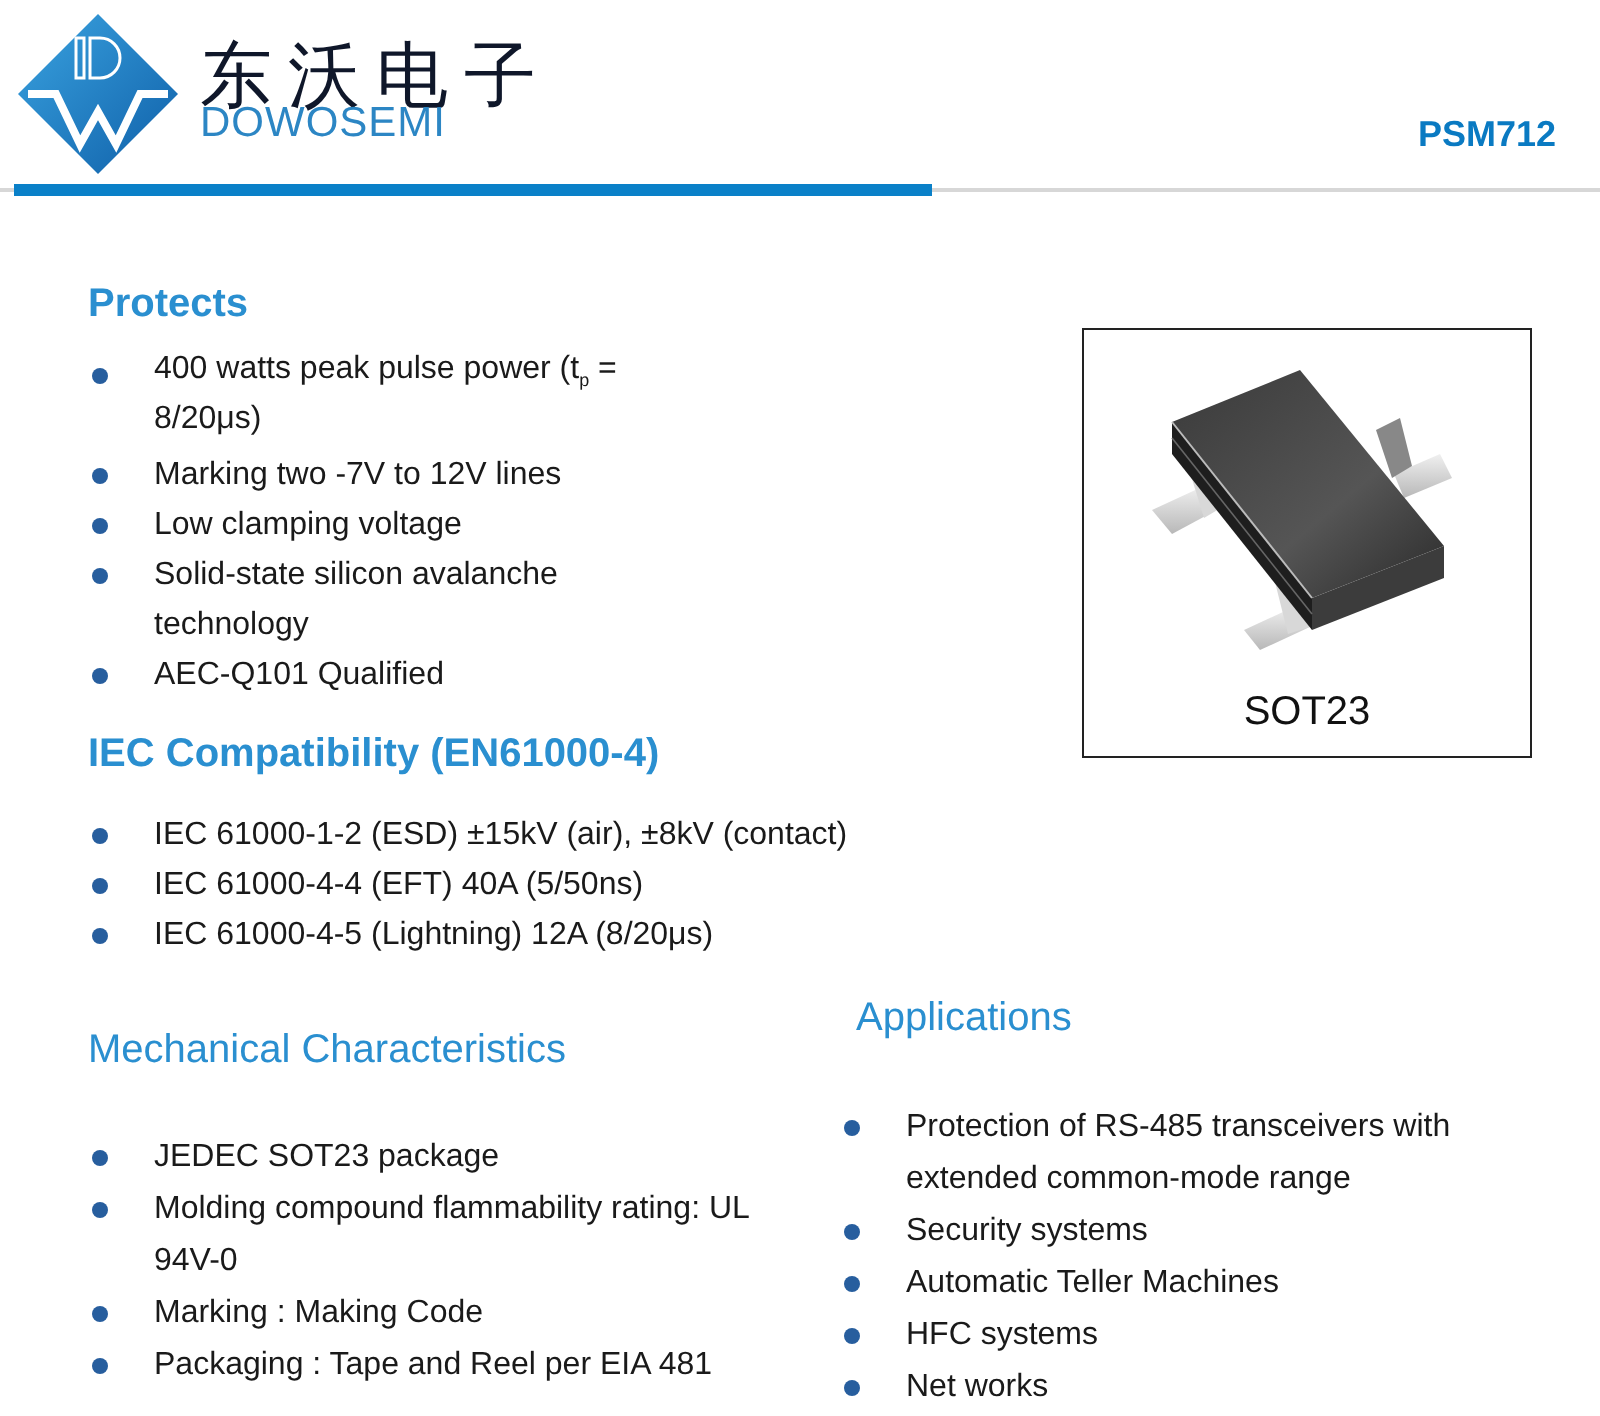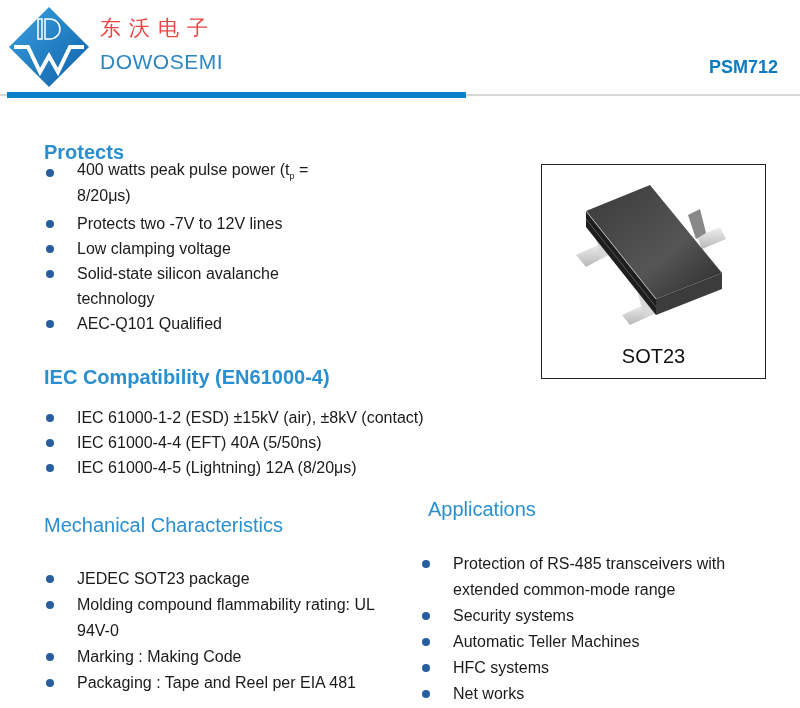--- a/index.html
+++ b/index.html
@@ -1,20 +1,20 @@
 <!DOCTYPE html>
 <html><head>
 <meta charset="utf-8">
 <style>
   * { margin:0; padding:0; box-sizing:border-box; }
   body { width:800px; height:708px; background:#ffffff; position:relative; overflow:hidden;
          font-family:"Liberation Sans", sans-serif; color:#1a1a1a; }
   .abs { position:absolute; }
   .logo-mark { left:8px; top:6px; width:82px; height:82px; }
-  .logo-cn { left:100px; top:14px; font-family:"DejaVu Serif", serif; font-size:21px; letter-spacing:8px; color:#ef4444; }
+  .logo-cn { left:100px; top:14px; font-family:"DejaVu Serif", serif; font-size:36px; letter-spacing:8px; color:#0f172a; }
   .logo-en { left:100px; top:50px; font-size:21px; color:#2c86c4; letter-spacing:0.5px; }
   .part-no { right:22px; top:57px; font-size:18px; font-weight:bold; color:#0a7ac2; }
   .rule-gray { left:0; top:94px; width:800px; height:2px; background:#d7d7d7; }
   .rule-blue { left:7px; top:92px; width:459px; height:6px; background:#0a80c8; }
   .sec-title { font-size:20px; font-weight:bold; color:#2a8fd0; }
   ul.blist { list-style:none; }
   ul.blist li { position:relative; padding-left:33px; font-size:16px; line-height:25px; color:#1a1a1a; }
   ul.blist li::before { content:""; position:absolute; left:2px; top:9px; width:8px; height:8px; border-radius:50%; background:#275e9e; }
   .pkg-box { left:541px; top:164px; width:225px; height:215px; border:1.5px solid #222; background:#fff; }
   .pkg-label { position:absolute; left:0; width:100%; top:180px; text-align:center; font-size:20px; color:#111; }
@@ -34,23 +34,23 @@
   <path d="M37,13 h5 a10,10 0 0 1 0,20 h-5 z" fill="none" stroke="#fff" stroke-width="1.5"></path>
   <path d="M6,41 L20,41 L32,66 L41,50 L50,66 L62,41 L76,41" fill="none" stroke="#fff" stroke-width="4"></path>
 </svg>
 <div class="abs logo-cn">东沃电子</div>
 <div class="abs logo-en">DOWOSEMI</div>
 <div class="abs part-no">PSM712</div>
 <div class="abs rule-gray"></div>
 <div class="abs rule-blue"></div>
 
 <div class="abs sec-title" style="left:44px; top:141px;">Protects</div>
-<ul class="abs blist" style="left:44px; top:160px; width:300px;">
+<ul class="abs blist" style="left:44px; top:175px; width:300px;">
   <li style="line-height:20px; padding-bottom:5px;">400 watts peak pulse power (t<sub style="font-size:9px;">p</sub> = 8/20μs)</li>
-  <li>Protects two   -7V to 12V lines</li>
+  <li>Marking two   -7V to 12V lines</li>
   <li>Low clamping voltage</li>
   <li>Solid-state silicon avalanche technology</li>
   <li>AEC-Q101 Qualified</li>
 </ul>
 
 <div class="abs pkg-box">
   <svg style="position:absolute; left:30px; top:10px;" width="165" height="160" viewBox="0 0 165 160">
     <defs>
       <linearGradient id="top" x1="0" y1="0" x2="1" y2="1">
         <stop offset="0" stop-color="#3a3a3a"></stop>

